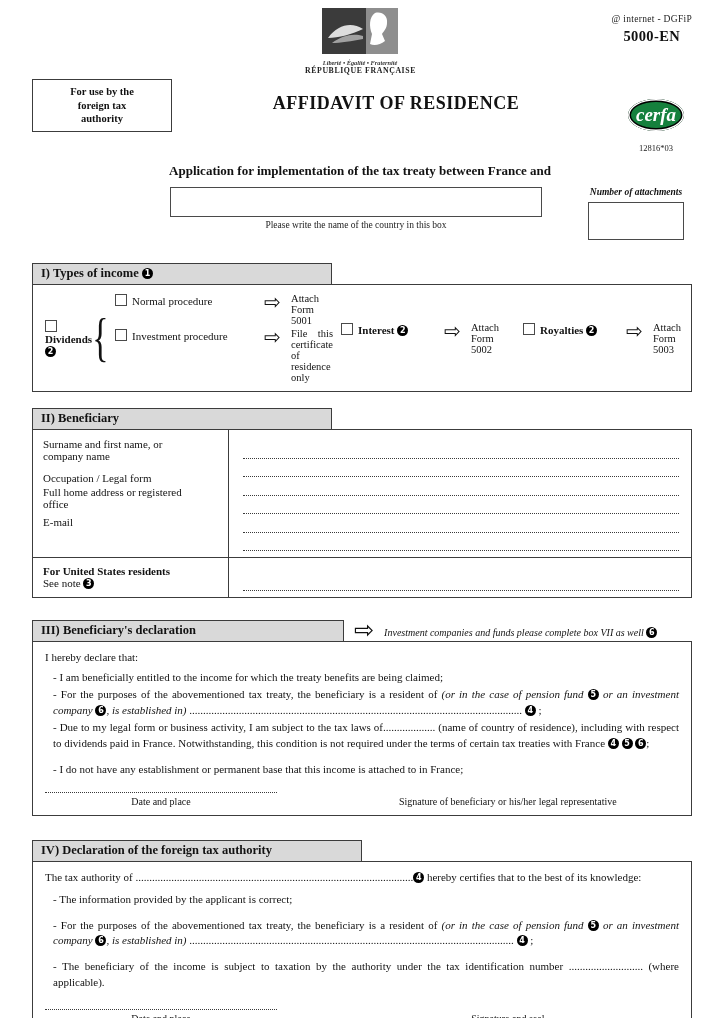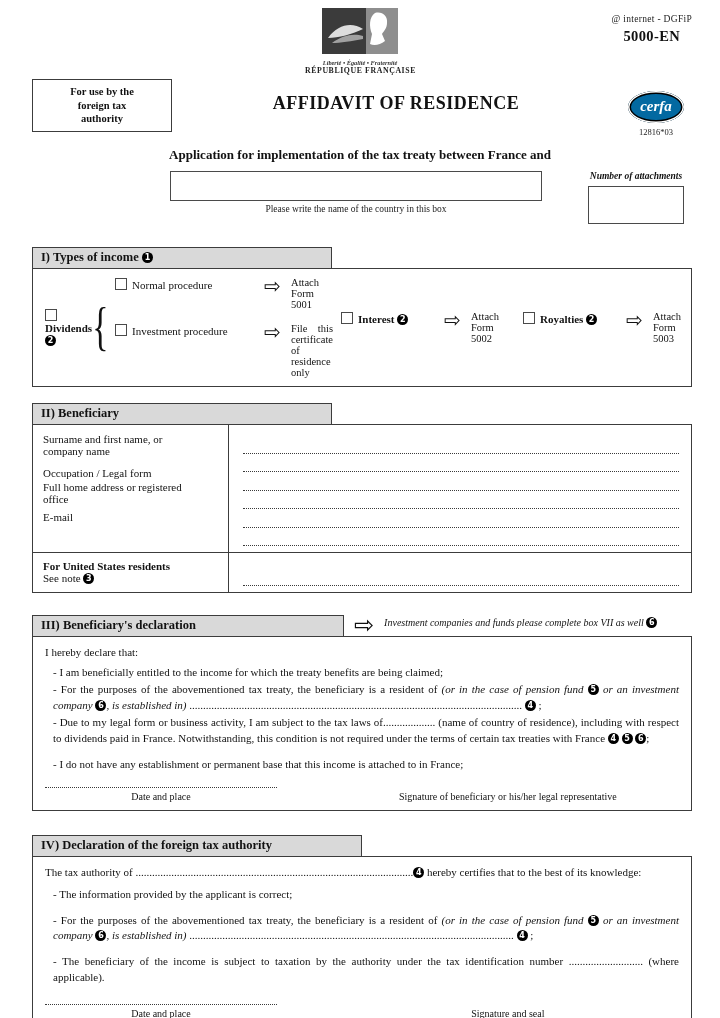--- a/index.html
+++ b/index.html
@@ -12,21 +12,21 @@
   .formno{font-size:14.5px;font-weight:bold;margin-top:4px;letter-spacing:.4px;}
   .gov-logo{width:110px;margin:2px auto 0 auto;text-align:center;}
   .motto{font-size:6.3px;font-weight:bold;font-style:italic;color:#333;margin-top:1px;white-space:nowrap;}
   .republic{font-size:7.8px;font-weight:bold;letter-spacing:.6px;color:#222;white-space:nowrap;}
 
   
   .title-row{display:flex;align-items:flex-start;margin:4px 28px 0 32px;}
   .use-box{border:1px solid #3c3c3c;width:98px;padding:5px 20px;text-align:center;font-weight:bold;font-size:10.5px;line-height:1.3;}
   .main-title{flex:1;text-align:center;font-size:18px;font-weight:bold;letter-spacing:.5px;padding-top:14px;font-family:Liberation Serif, serif;}
   .cerfa{width:72px;text-align:center;padding-top:8px;}
-  .cerfa-oval{width:56px;height:32px;margin:4px auto;background:#0369a1;border-radius:50%;color:#fff;font-style:italic;font-weight:bold;font-size:15px;line-height:31px;box-shadow:inset 0 0 0 1.5px #fff, inset 0 0 0 3px #000;}
+  .cerfa-oval{width:56px;height:32px;margin:12px auto;background:#15803d;border-radius:50%;color:#fff;font-style:italic;font-weight:bold;font-size:19px;line-height:31px;box-shadow:inset 0 0 0 1.5px #fff, inset 0 0 0 3px #000;}
   .cerfa-num{font-size:8.5px;margin-top:2px;color:#222;}
 
   .subtitle{text-align:center;font-weight:bold;font-size:13px;margin-top:10px;}
 
   
   .country-row{position:relative;margin:8px 28px 0 32px;height:62px;}
   .country-col{position:absolute;left:138px;width:372px;text-align:center;}
   .country-input{width:100%;height:30px;border:1px solid #4a4a4a;box-sizing:border-box;font-size:13px;font-family:"Liberation Serif",serif;padding:2px 6px;background:#fff;}
   .country-caption{font-size:9.5px;margin-top:3px;color:#222;}
   .attach-col{position:absolute;right:8px;top:0;width:96px;text-align:center;}
@@ -41,21 +41,21 @@
   .circ{display:inline-block;width:11px;height:11px;border-radius:50%;background:#000;color:#fff;font-size:8px;line-height:11px;text-align:center;font-family:"DejaVu Sans",sans-serif;font-style:normal;font-weight:bold;vertical-align:1px;}
   .cb{display:inline-block;width:10px;height:10px;border:1px solid #4a4a4a;background:#fff;margin-right:5px;vertical-align:-1px;}
   .arrow{font-family:"DejaVu Sans",sans-serif;font-size:20px;line-height:.9;color:#111;font-weight:400;}
   .it{font-style:italic;}
   .bd{font-weight:bold;}
 
   
   .box1{display:flex;align-items:center;padding:8px 10px 8px 12px;font-size:11px;}
   .colA{width:112px;font-weight:bold;}
   .brace{font-size:52px;font-weight:200;line-height:.9;transform:scaleX(.65);margin:0 0 0 -4px;}
-  .colB{display:flex;flex-direction:column;gap:13px;width:276px;margin-left:2px;}
+  .colB{display:flex;flex-direction:column;gap:2px;width:276px;margin-left:2px;}
   .proc-row{display:flex;align-items:flex-start;}
   .proc-label{width:138px;padding-top:1px;}
   .proc-arrow{width:38px;text-align:center;}
   .attach-text{flex:1;font-size:10.5px;text-align:justify;padding-right:8px;}
   .colC{display:flex;flex-direction:row;gap:16px;flex:1;}
   .inc-right-row{display:flex;align-items:flex-start;}
   .inc-right-label{width:92px;font-weight:bold;padding-top:1px;}
 
   
   .box2{display:flex;flex-direction:column;}
@@ -65,21 +65,21 @@
   .lab2{margin-top:10px;}
   .lab3{width:160px;margin-top:2px;}
   .lab4{margin-top:6px;}
   .ben-lines{flex:1;padding:10px 12px 6px 14px;}
   .bline{border-bottom:1.5px dotted #3a3a3a;height:17.5px;}
   .us-row{display:flex;border-top:1px solid #3c3c3c;}
   .us-label{width:196px;border-right:1px solid #3c3c3c;padding:7px 6px 8px 10px;font-size:11px;box-sizing:border-box;}
   .us-line{flex:1;padding:14px 12px 0 14px;}
 
   
-  .sec3-headrow{display:flex;gap:10px;}
+  .sec3-headrow{display:flex;align-items:center;gap:10px;}
   .side-note{font-size:10px;padding-top:2px;}
   .decl-box{padding:8px 12px 6px 12px;font-size:11px;line-height:1.42;}
   .decl-intro{margin-bottom:4px;}
   .decl-item{text-align:justify;margin:2px 0 2px 8px;}
   .gap-s{height:6px;}
   .sig-row{display:flex;margin-top:14px;}
   .sig-left{width:46%;}
   .dotline{border-bottom:1.5px dotted #3a3a3a;width:232px;height:1px;}
   .sig-label{font-size:10px;text-align:center;width:232px;margin-top:2px;}
   .sig-right{flex:1;text-align:center;padding-top:4px;font-size:10px;}

